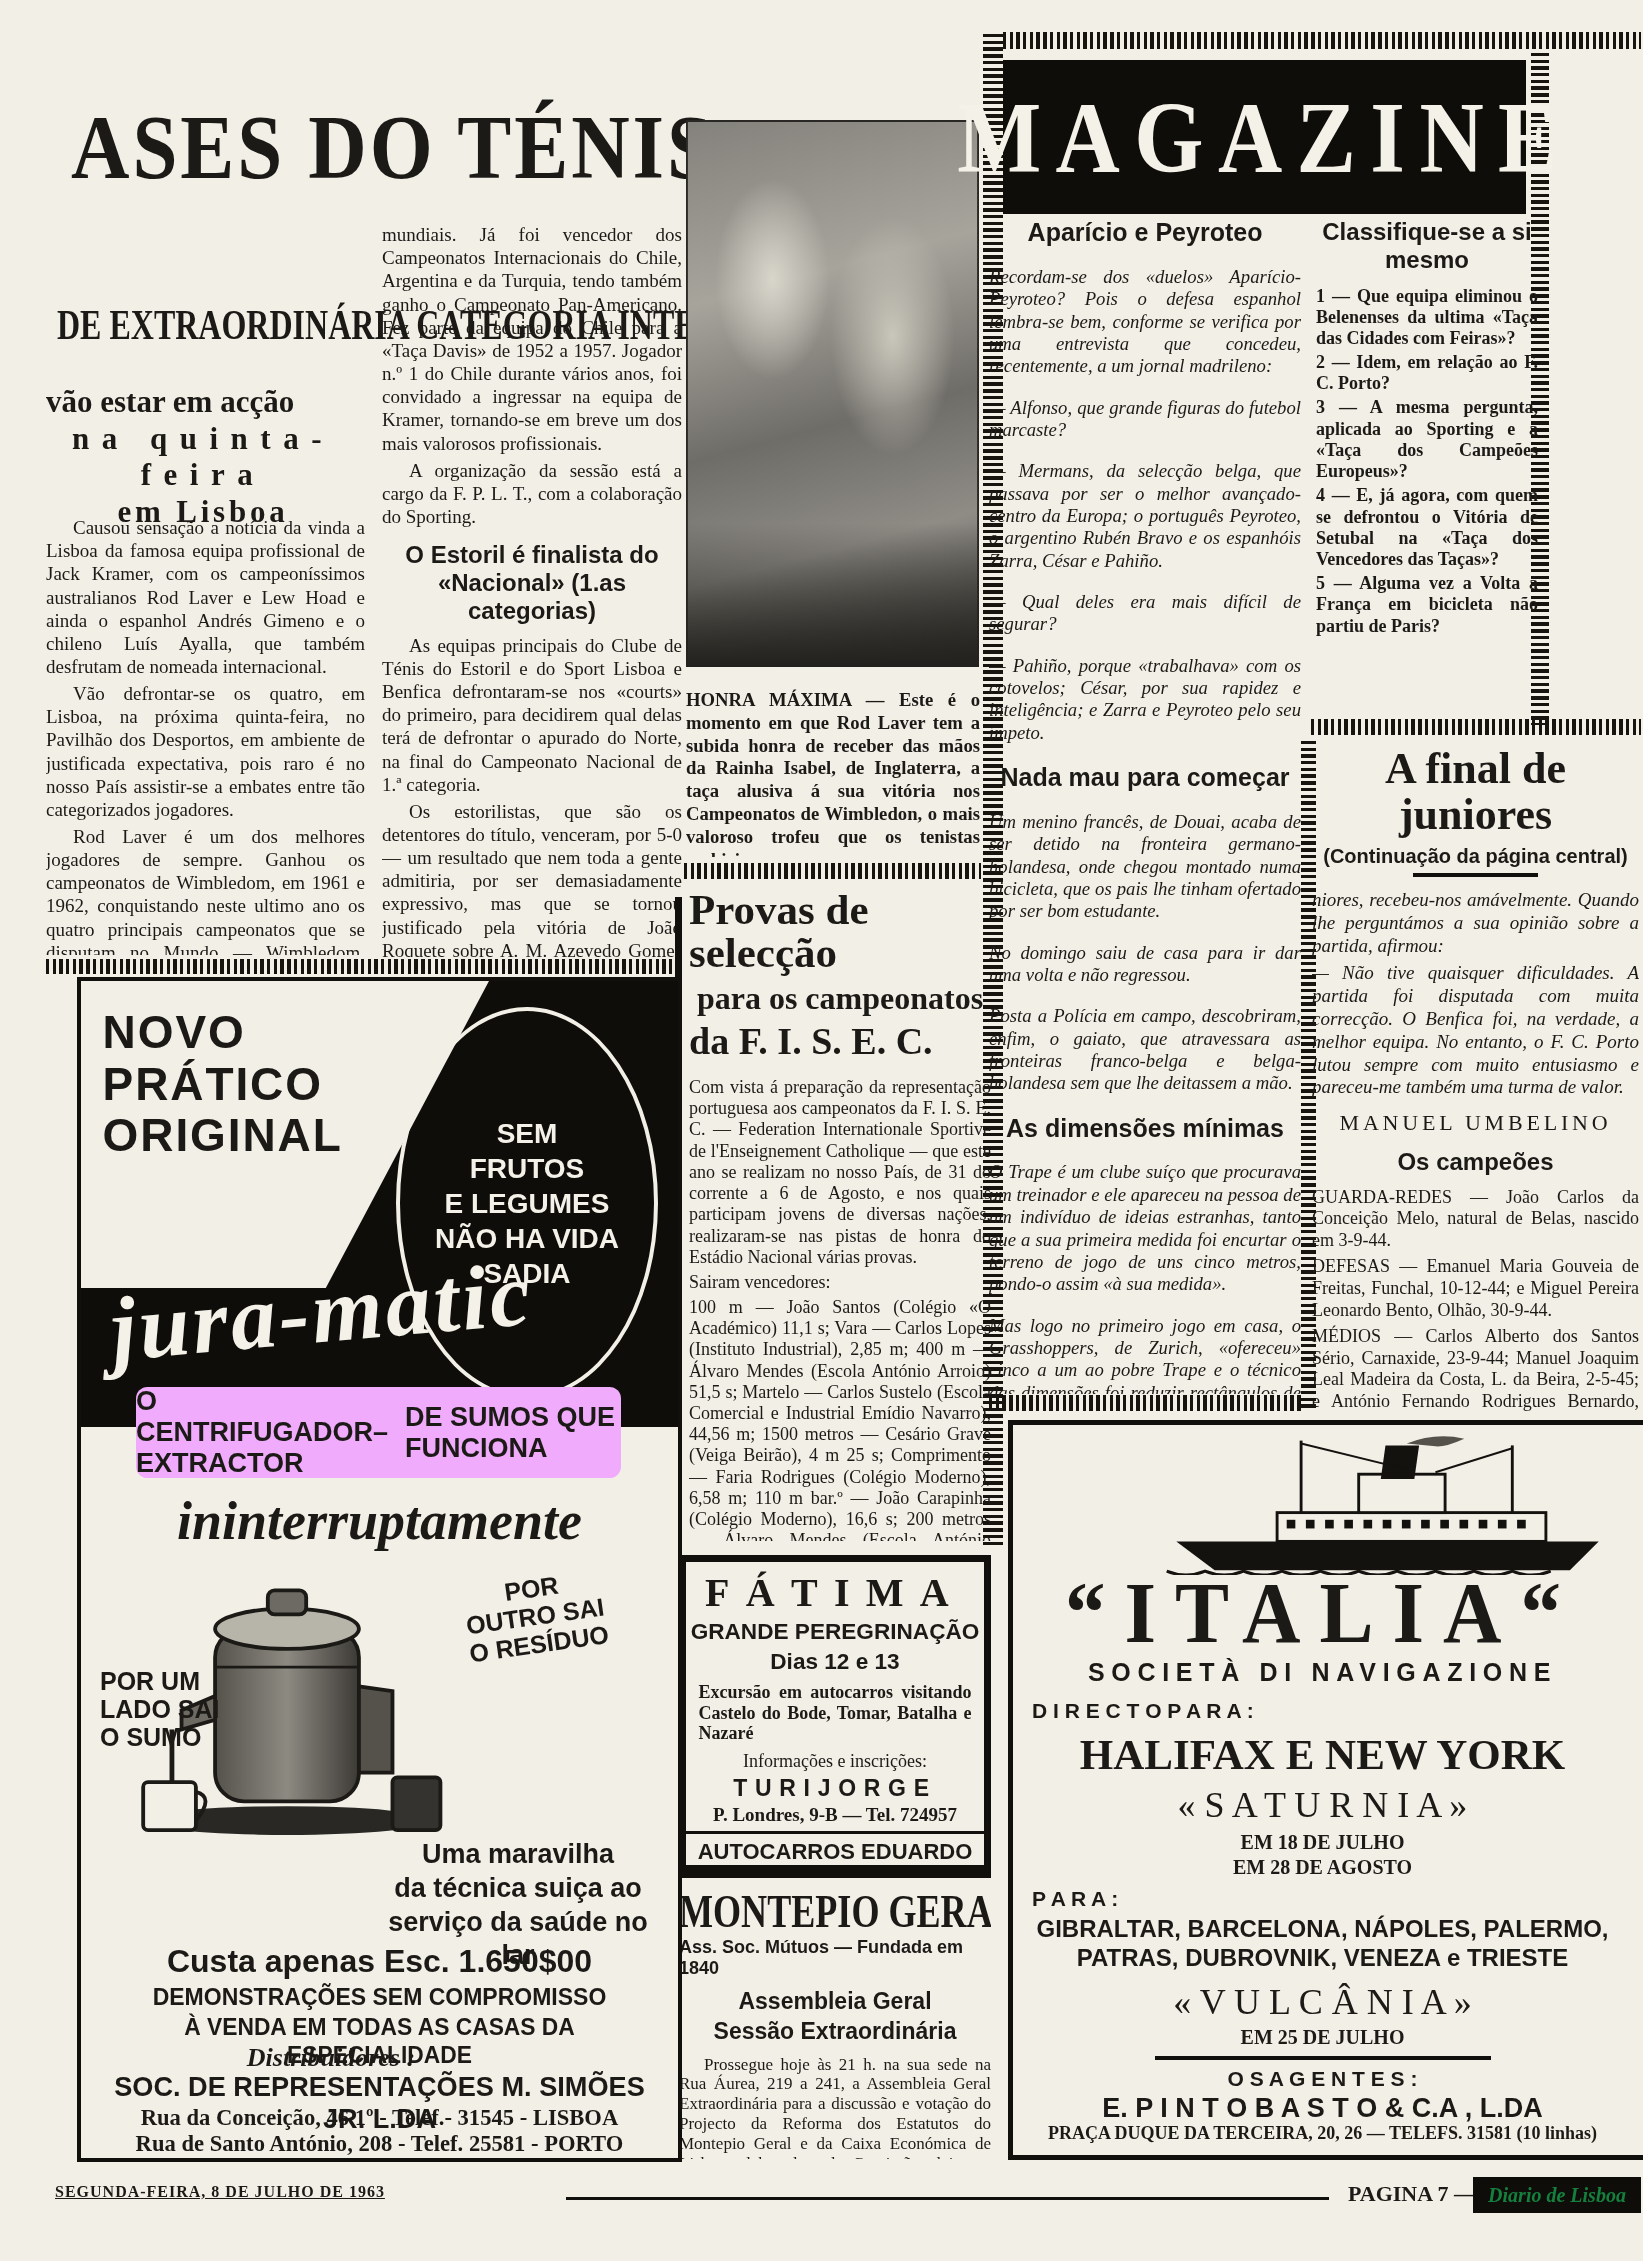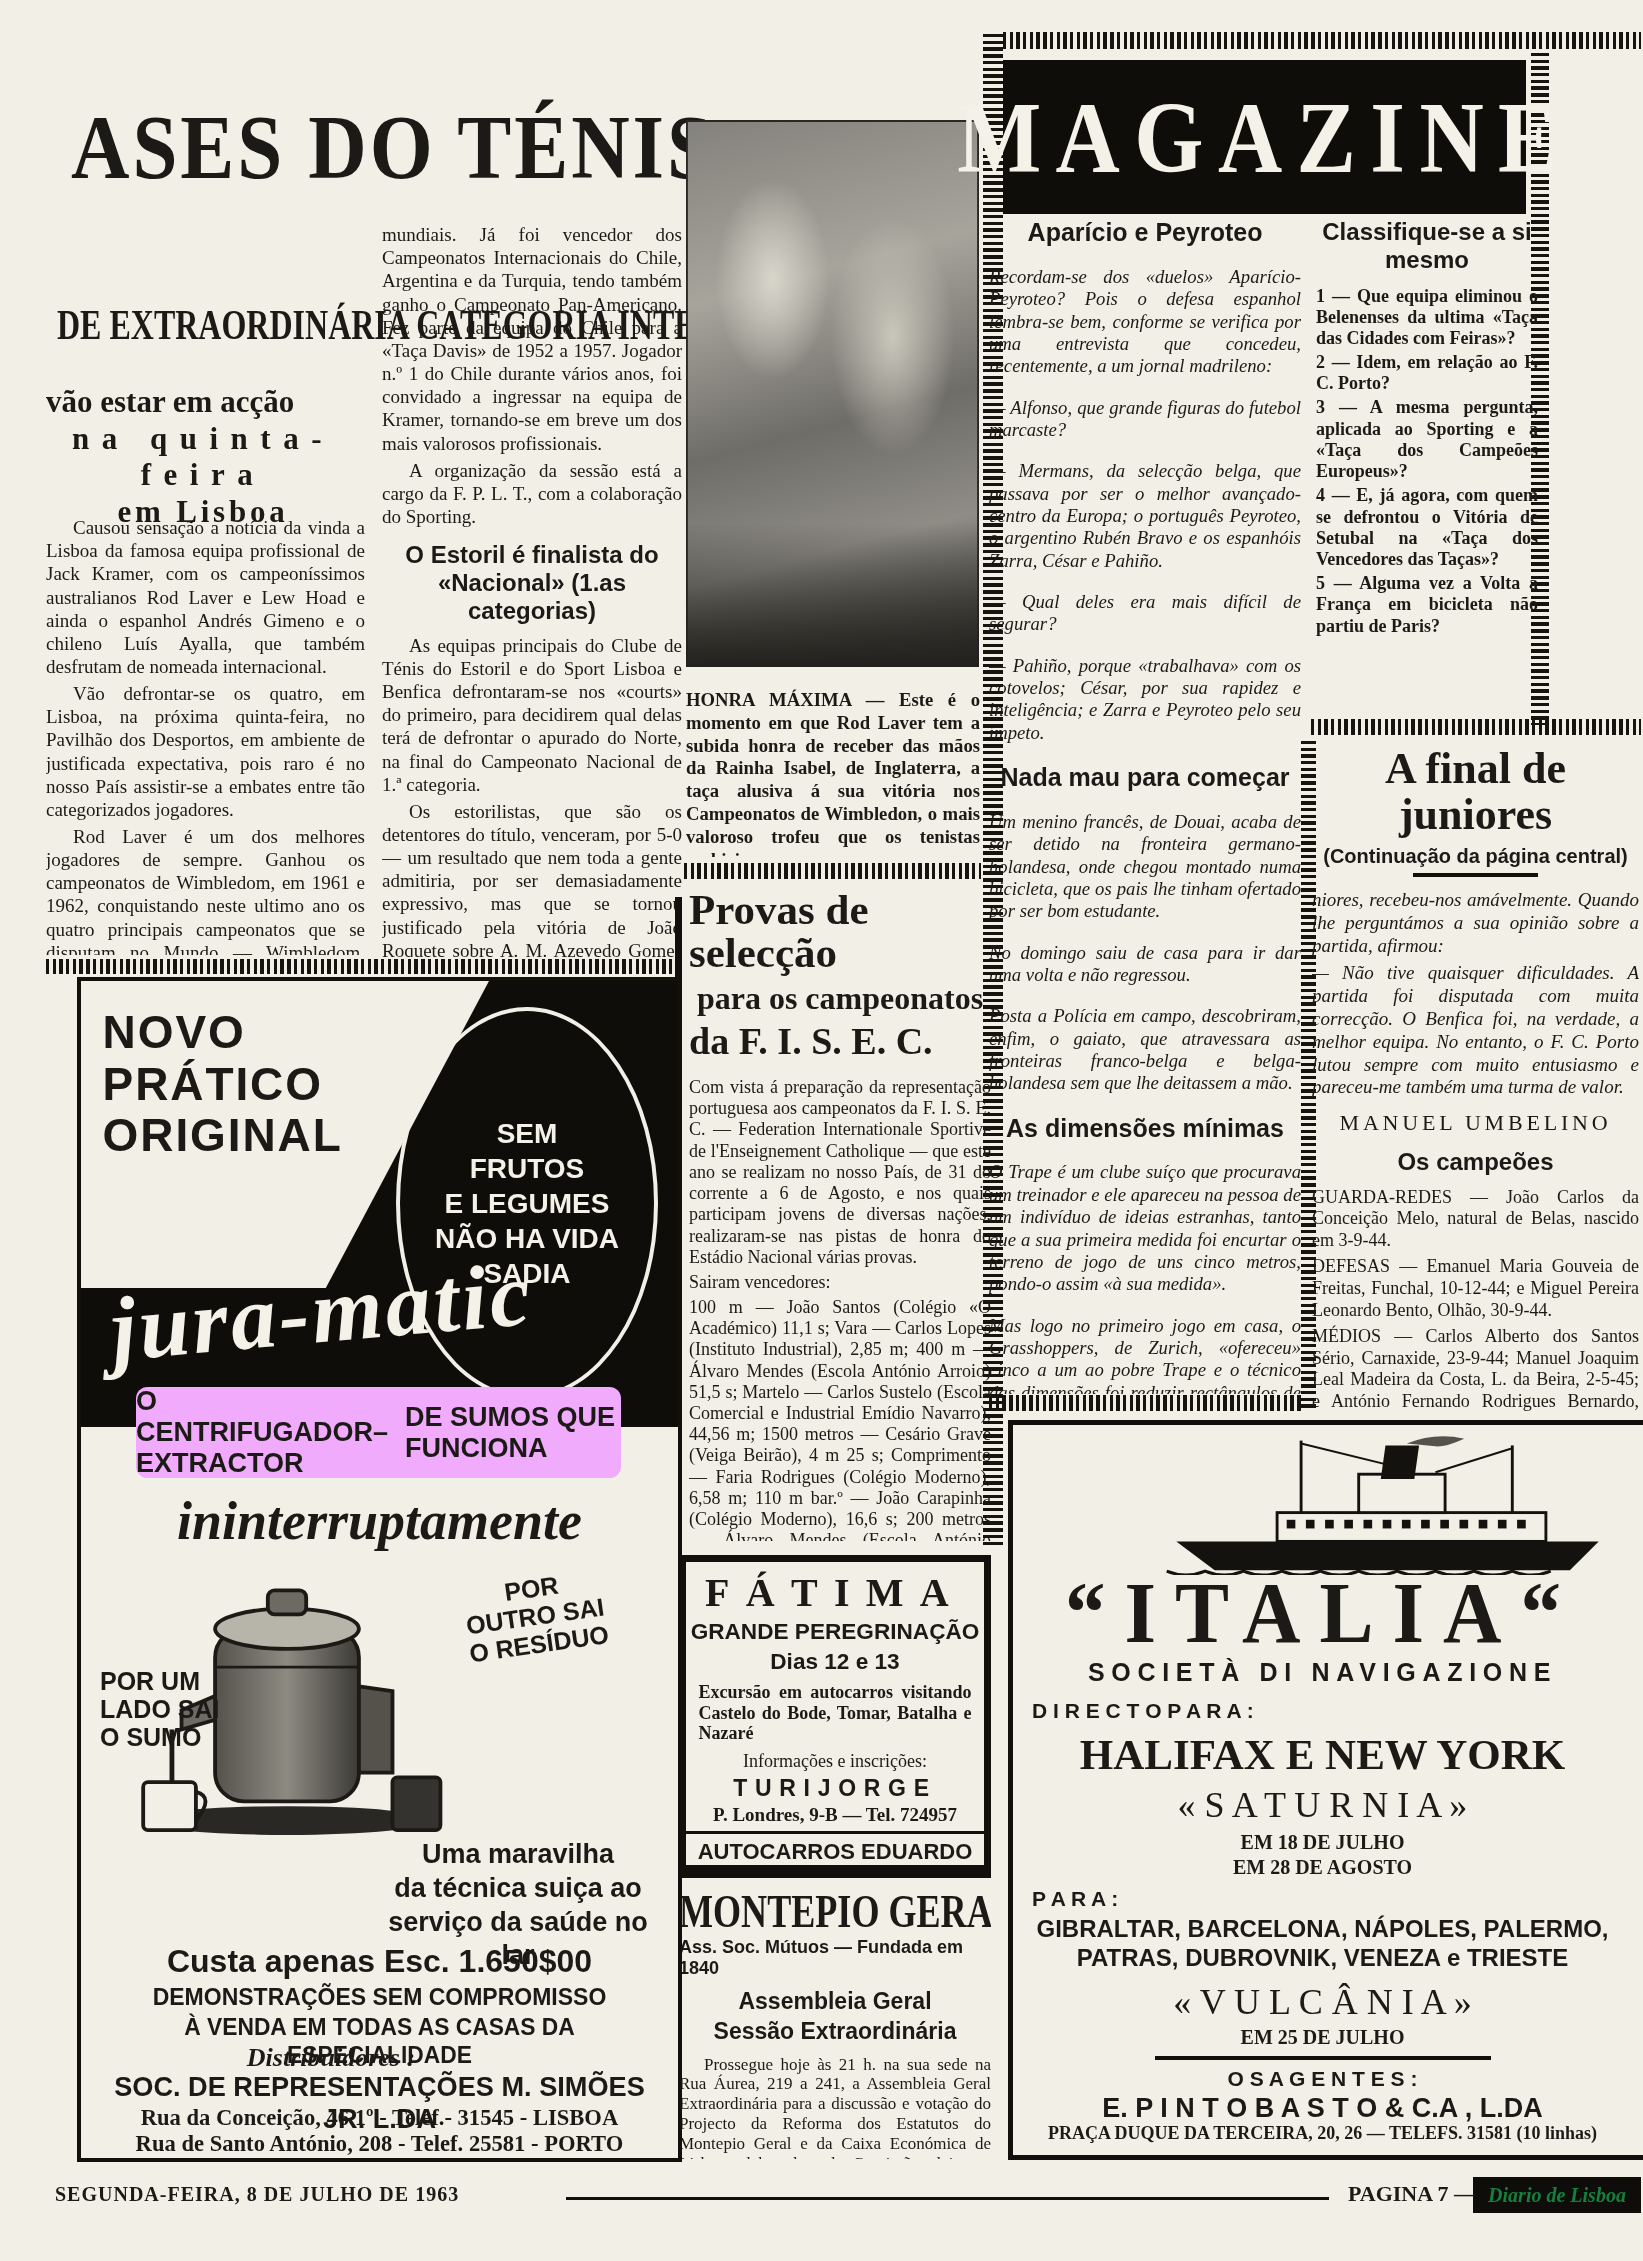--- a/index.html
+++ b/index.html
@@ -256,21 +256,21 @@
     <div class="abs sans ctr pre" style="left:0;top:489px;width:619px;font-size:24px;font-weight:800;line-height:1.22;">GIBRALTAR,  BARCELONA,  NÁPOLES,  PALERMO,
 PATRAS,   DUBROVNIK,  VENEZA  e  TRIESTE</div>
     <div class="abs serif ctr" style="left:0;top:556px;width:619px;font-size:36px;">« V U L C Â N I A »</div>
     <div class="abs serif b ctr" style="left:0;top:601px;width:619px;font-size:20px;">EM 25 DE JULHO</div>
     <div class="abs rule" style="left:142px;top:631px;width:336px;height:3.8px;"></div>
     <div class="abs sans b ctr" style="left:0;top:642px;width:619px;font-size:21px;">O S   A G E N T E S :</div>
     <div class="abs sans ctr" style="left:0;top:668px;width:619px;font-size:27px;font-weight:900;">E.  P I N T O   B A S T O   &amp;   C.A ,   L.DA</div>
     <div class="abs serif b ctr" style="left:0;top:698px;width:619px;font-size:18px;">PRAÇA DUQUE DA TERCEIRA, 20, 26  —  TELEFS. 31581 (10 linhas)</div>
   </div>
 
-  <div class="abs serif b" style="left:55px;top:2183px;font-size:20px;letter-spacing:1px;">SEGUNDA-FEIRA, 8 DE JULHO DE 1963</div>
+  <div class="abs serif b" style="left:55px;top:2183px;font-size:16px;letter-spacing:1px;text-decoration:underline;">SEGUNDA-FEIRA, 8 DE JULHO DE 1963</div>
   <div class="abs rule" style="left:566px;top:2197px;width:763px;height:2.9px;"></div>
   <div class="abs serif b" style="left:1348px;top:2181px;font-size:22px;">PAGINA 7 —</div>
   <div class="abs blackbox" style="left:1473px;top:2177px;width:168px;height:36px;display:flex;align-items:center;justify-content:center;">
     <span class="serif b i" style="color:#15803d;font-size:20px;">Diario de Lisboa</span>
   </div>
 
 </div>
 
 
 </body></html>

